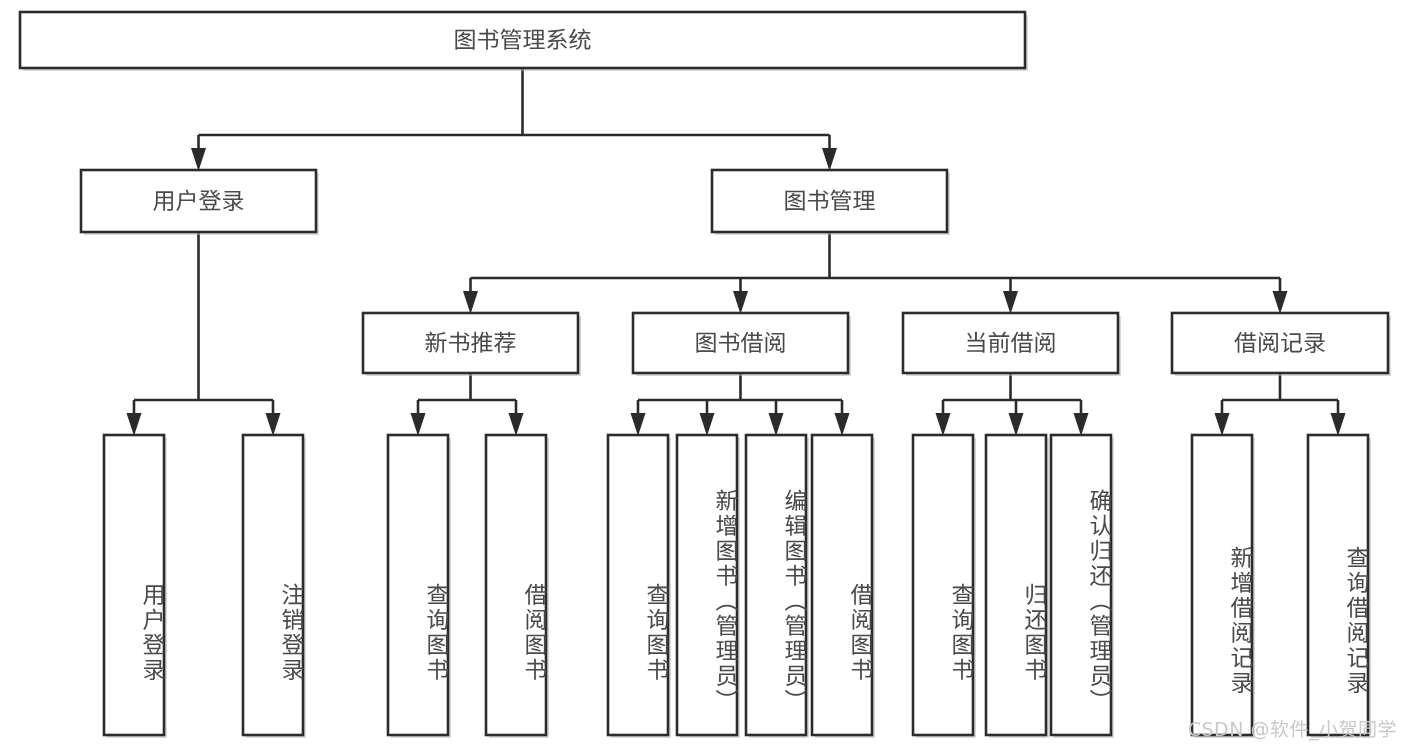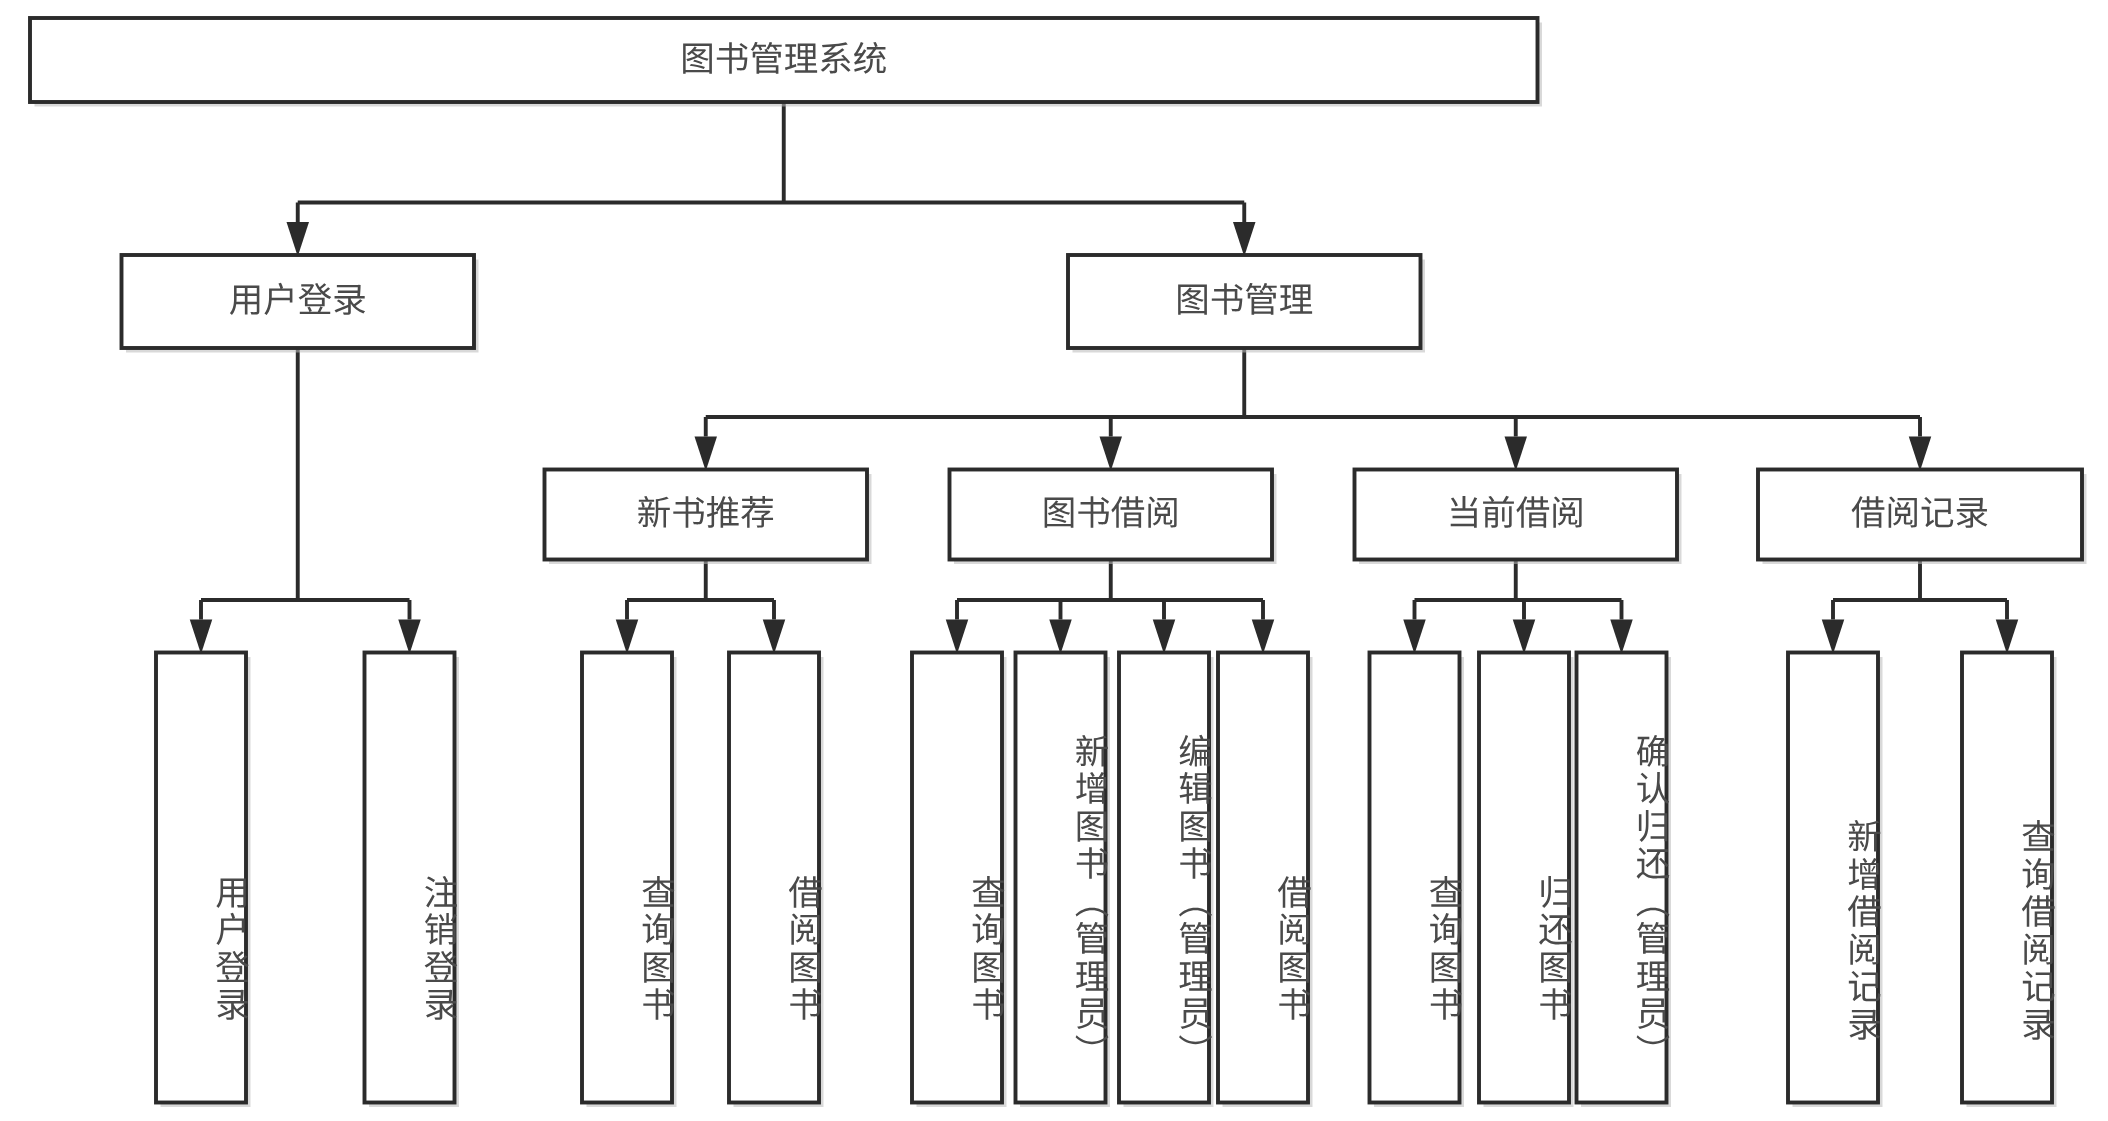--- a/index.html
+++ b/index.html
@@ -252,13 +252,14 @@
       <div class="leaf-label" style="left: 608px; top: 535px; width: 60px; height: 196px;">查询图书</div>
       <div class="leaf-label" style="left: 677px; top: 472.5px; width: 60px; height: 258.5px;">新增图书（管理员）</div>
       <div class="leaf-label" style="left: 746px; top: 472.5px; width: 60px; height: 258.5px;">编辑图书（管理员）</div>
       <div class="leaf-label" style="left: 812px; top: 535px; width: 60px; height: 196px;">借阅图书</div>
       <div class="leaf-label" style="left: 913px; top: 535px; width: 60px; height: 196px;">查询图书</div>
       <div class="leaf-label" style="left: 986px; top: 535px; width: 60px; height: 196px;">归还图书</div>
       <div class="leaf-label" style="left: 1051px; top: 472.5px; width: 60px; height: 258.5px;">确认归还（管理员）</div>
       <div class="leaf-label" style="left: 1192px; top: 510px; width: 60px; height: 221px;">新增借阅记录</div>
       <div class="leaf-label" style="left: 1308px; top: 510px; width: 60px; height: 221px;">查询借阅记录</div>
     </div>
+  <div class="watermark">CSDN @软件_小贺同学</div>
 </div>
 
 </body></html>

